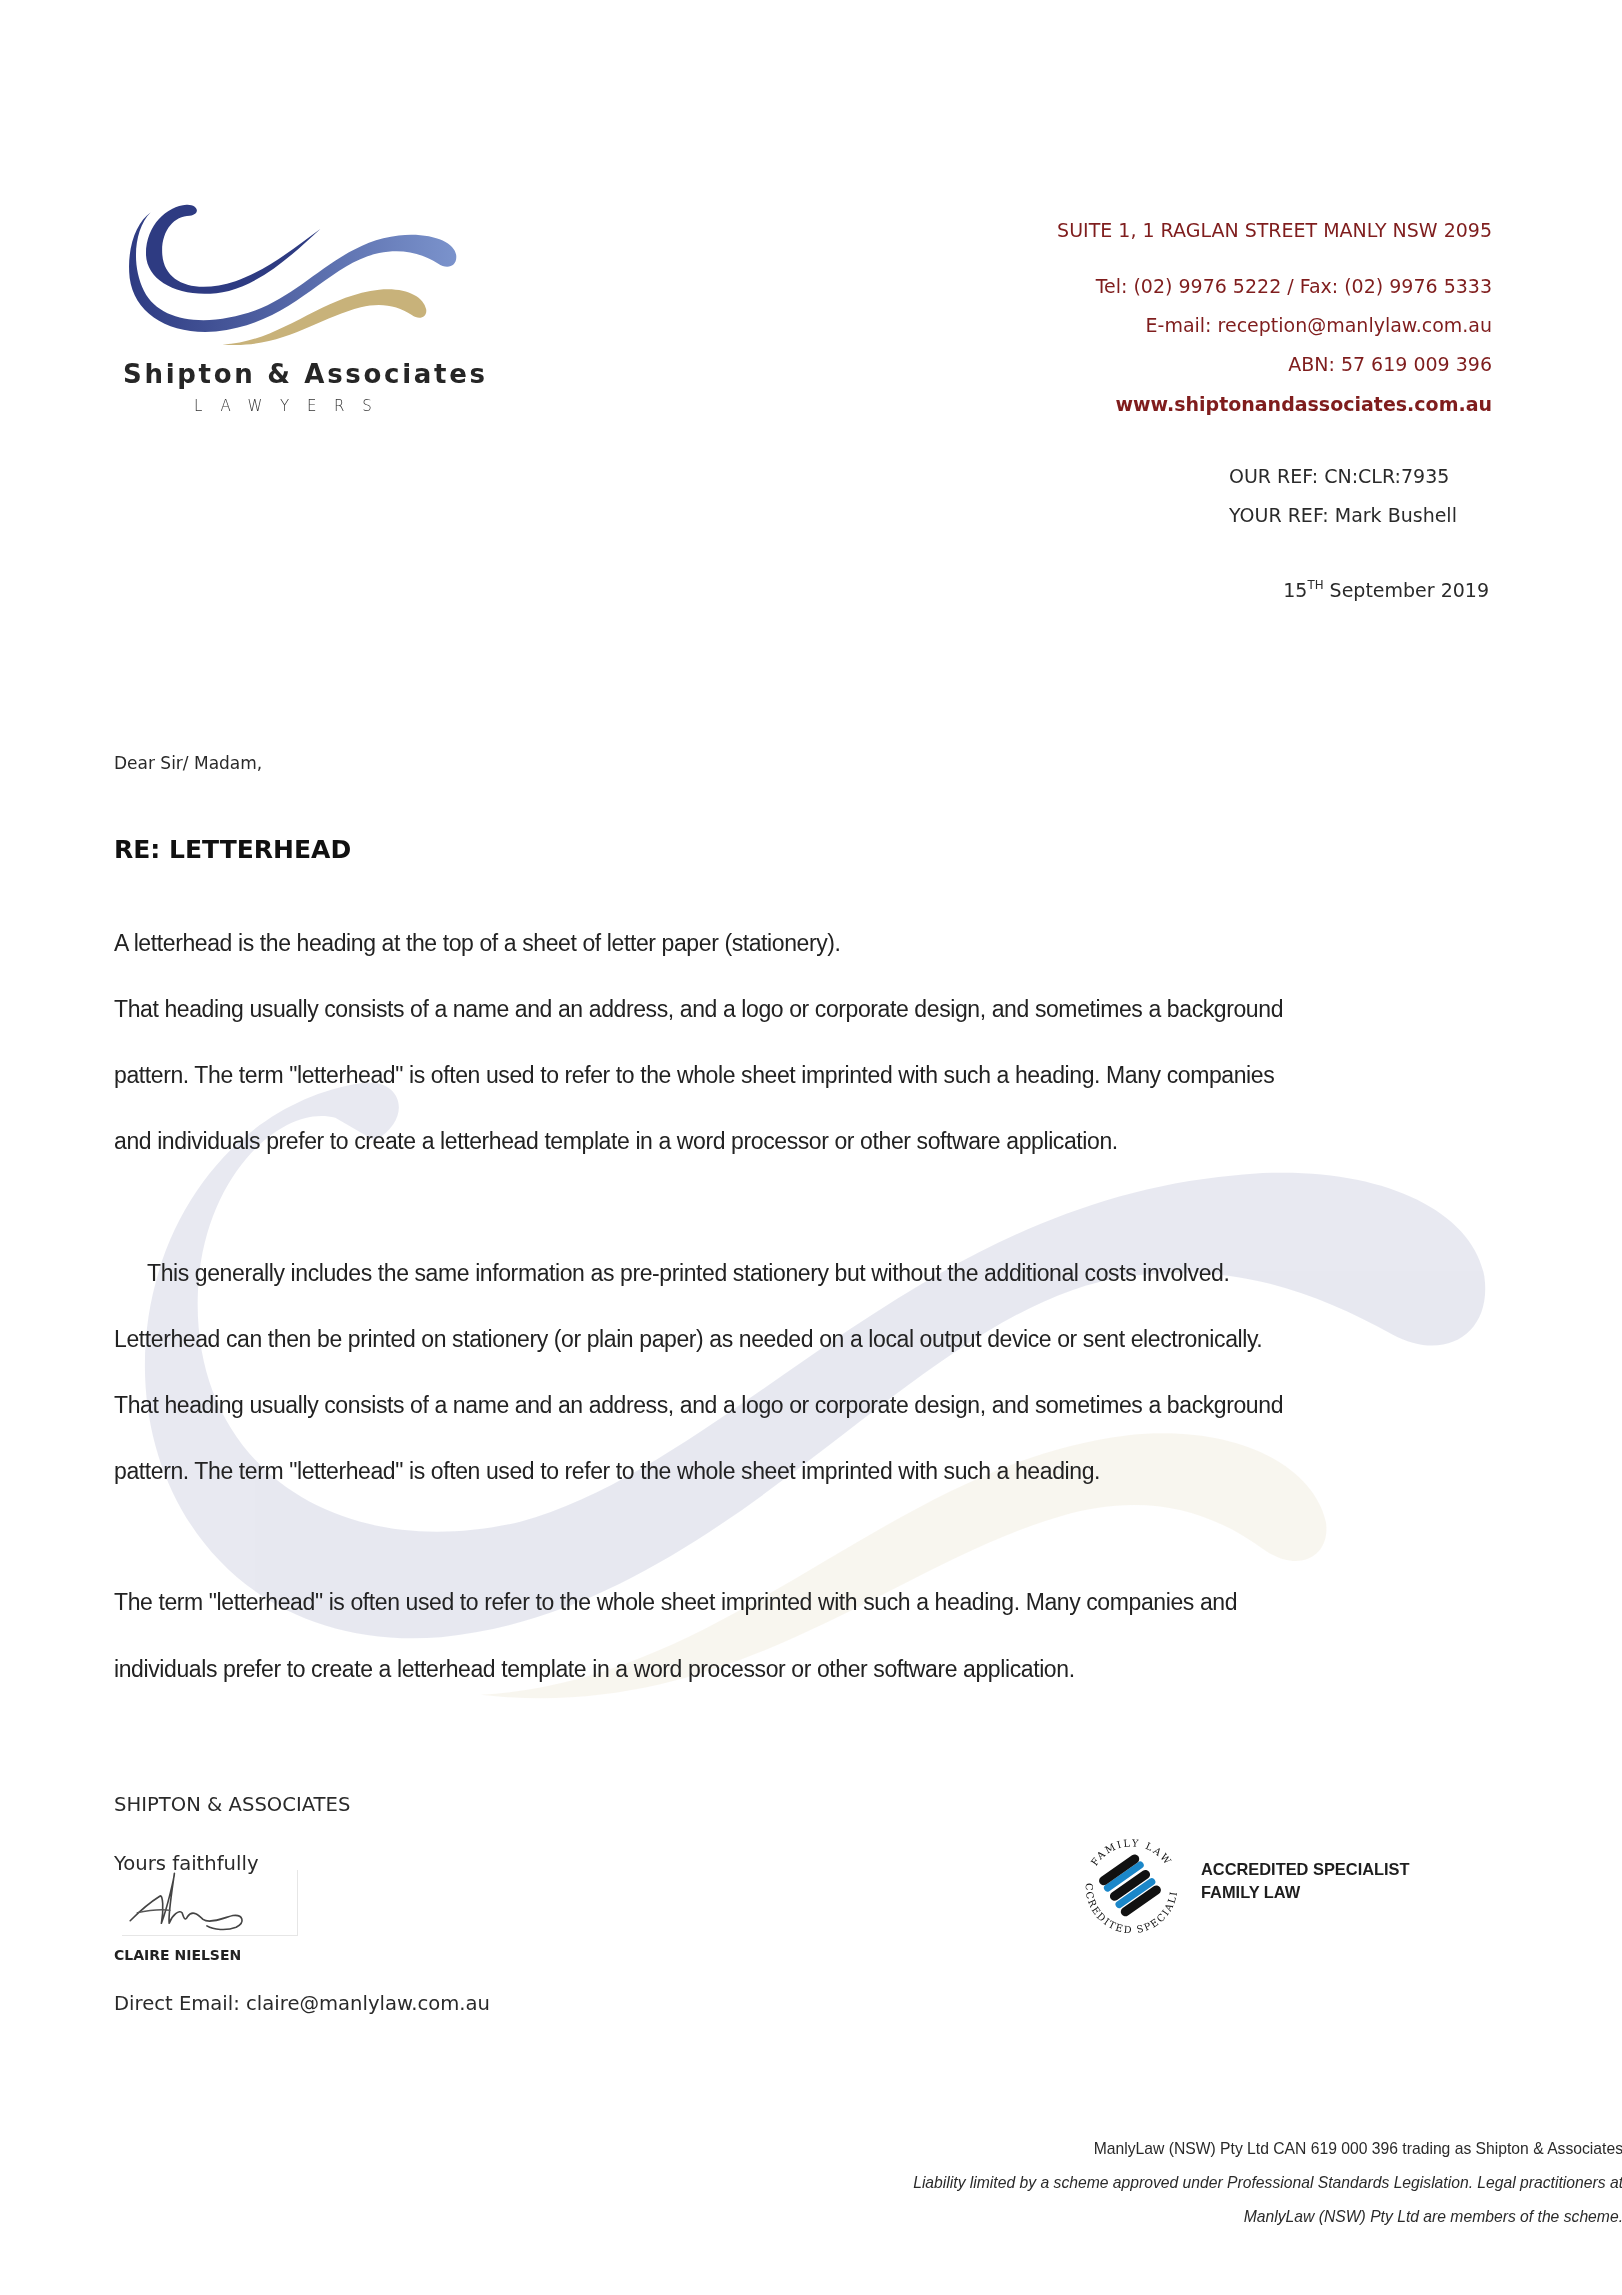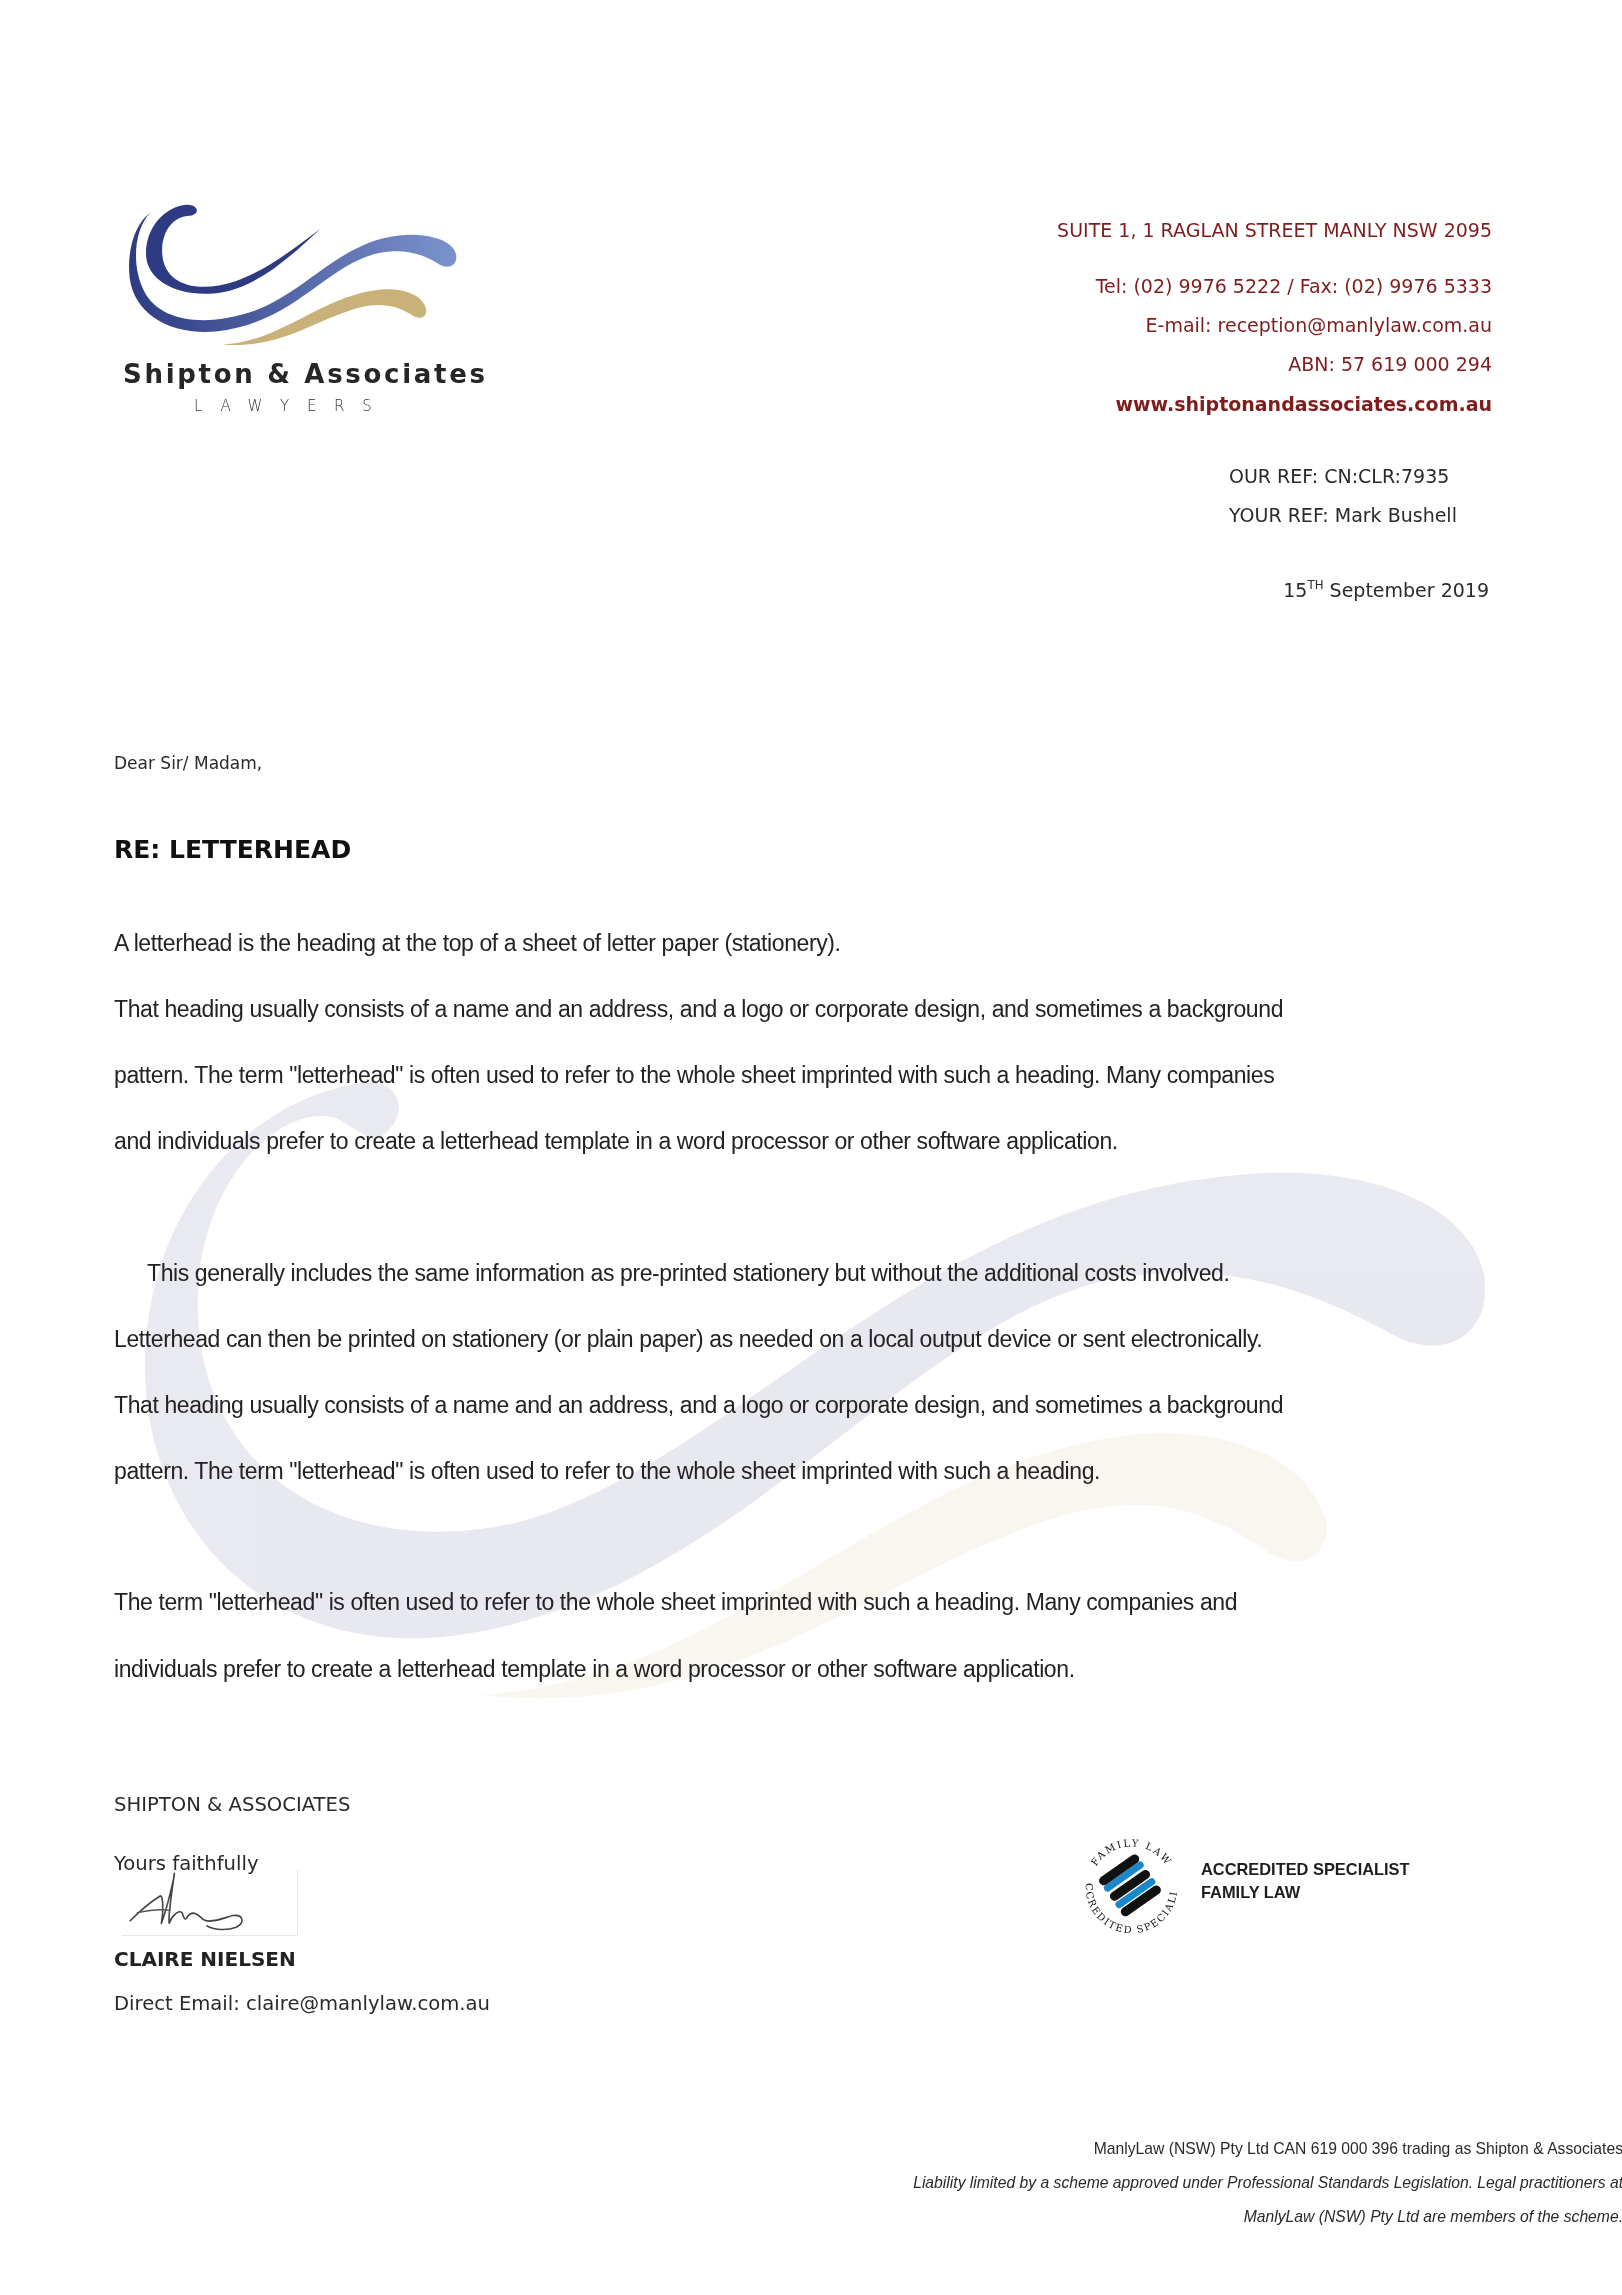--- a/index.html
+++ b/index.html
@@ -14,21 +14,21 @@
   .contact { right: 131px; text-align: right; font-size: 19px; color: #7f1d1d; font-family: "DejaVu Sans", sans-serif; }
   .contact.bold { font-weight: bold; }
   .ref { left: 1229px; font-size: 19px; color: #2a2a2a; }
   .date { right: 134px; font-size: 19px; color: #2a2a2a; }
   .date sup { font-size: 11.8px; vertical-align: 7.9px; line-height: 0; }
   .salutation { left: 114px; top: 753px; font-size: 17px; color: #2a2a2a; }
   .subject { left: 114px; top: 835px; font-size: 25px; font-weight: bold; color: #111111; }
   .body-line { left: 114px; font-family: "Liberation Sans", sans-serif; font-size: 23px; color: #222222;
                letter-spacing: -0.4px; }
   .closing { left: 114px; font-size: 19.6px; color: #2a2a2a; }
-  .signer { left: 114px; top: 1947px; font-size: 20px; font-weight: bold; color: #222222; }
+  .signer { left: 114px; top: 1947px; font-size: 14px; font-weight: bold; color: #222222; }
   .sig-box { position: absolute; left: 122px; top: 1870px; width: 175px; height: 65px;
              border-right: 1.3px solid #e6e6e6; border-bottom: 1.3px solid #e6e6e6; }
   .badge { position: absolute; left: 1076px; top: 1832px; width: 111px; height: 111px; }
   .badge-text { left: 1201px; font-family: "Liberation Sans", sans-serif; font-weight: bold; font-size: 16.4px; color: #1e1e1e; }
   .footer { left: 6px; width: 1617px; text-align: right; font-family: "Liberation Sans", sans-serif; font-size: 15.7px; color: #2a2a2a; }
   .footer.italic { font-style: italic; }
   .watermark { position: absolute; left: 124px; top: 1060px; width: 1400px; height: 707px; pointer-events: none; }
   .content { position: relative; z-index: 1; }
 </style>
 </head>
@@ -53,21 +53,21 @@
     <path d="M100 35 C75 35 55 60 58 95 C62 140 110 155 170 135 C220 118 265 80 300 55 C262 90 215 135 160 150 C95 165 35 140 33 95 C32 50 65 20 95 18 C112 17 118 32 100 35 Z" fill="#2e3b82"></path>
     <path d="M40 30 C15 55 10 110 30 150 C55 200 130 205 200 180 C280 150 330 75 420 65 C470 60 505 75 508 95 C510 112 495 118 480 108 C455 92 425 85 390 92 C310 108 260 200 140 212 C70 218 15 185 8 130 C3 85 18 45 40 30 Z" fill="url(#blueGrad)"></path>
     <path d="M150 232 C240 228 300 158 390 148 C430 144 458 158 462 178 C464 190 452 195 440 187 C418 172 392 168 362 175 C295 192 240 240 150 232 Z" fill="#c8b27a"></path>
   </svg>
   <div class="abs logo-name">Shipton &amp; Associates</div>
   <div class="abs logo-sub">LAWYERS</div>
 
   <div class="abs contact" style="top:219px;">SUITE 1, 1 RAGLAN STREET MANLY  NSW  2095</div>
   <div class="abs contact" style="top:275px;">Tel: (02) 9976 5222 / Fax: (02) 9976 5333</div>
   <div class="abs contact" style="top:314px;margin-left:8px;">E-mail: reception@manlylaw.com.au</div>
-  <div class="abs contact" style="top:353px;">ABN: 57 619 000 294</div>
+  <div class="abs contact" style="top:353px;">ABN: 57 619 009 396</div>
   <div class="abs contact bold" style="top:393px;">www.shiptonandassociates.com.au</div>
 
   <div class="abs ref" style="top:465px;">OUR REF: CN:CLR:7935</div>
   <div class="abs ref" style="top:504px;">YOUR REF: Mark Bushell</div>
 
   <div class="abs date" style="top:579px;">
     <span>15</span><sup>TH</sup><span> September 2019</span>
   </div>
 
   <div class="abs salutation">Dear Sir/ Madam,</div>

